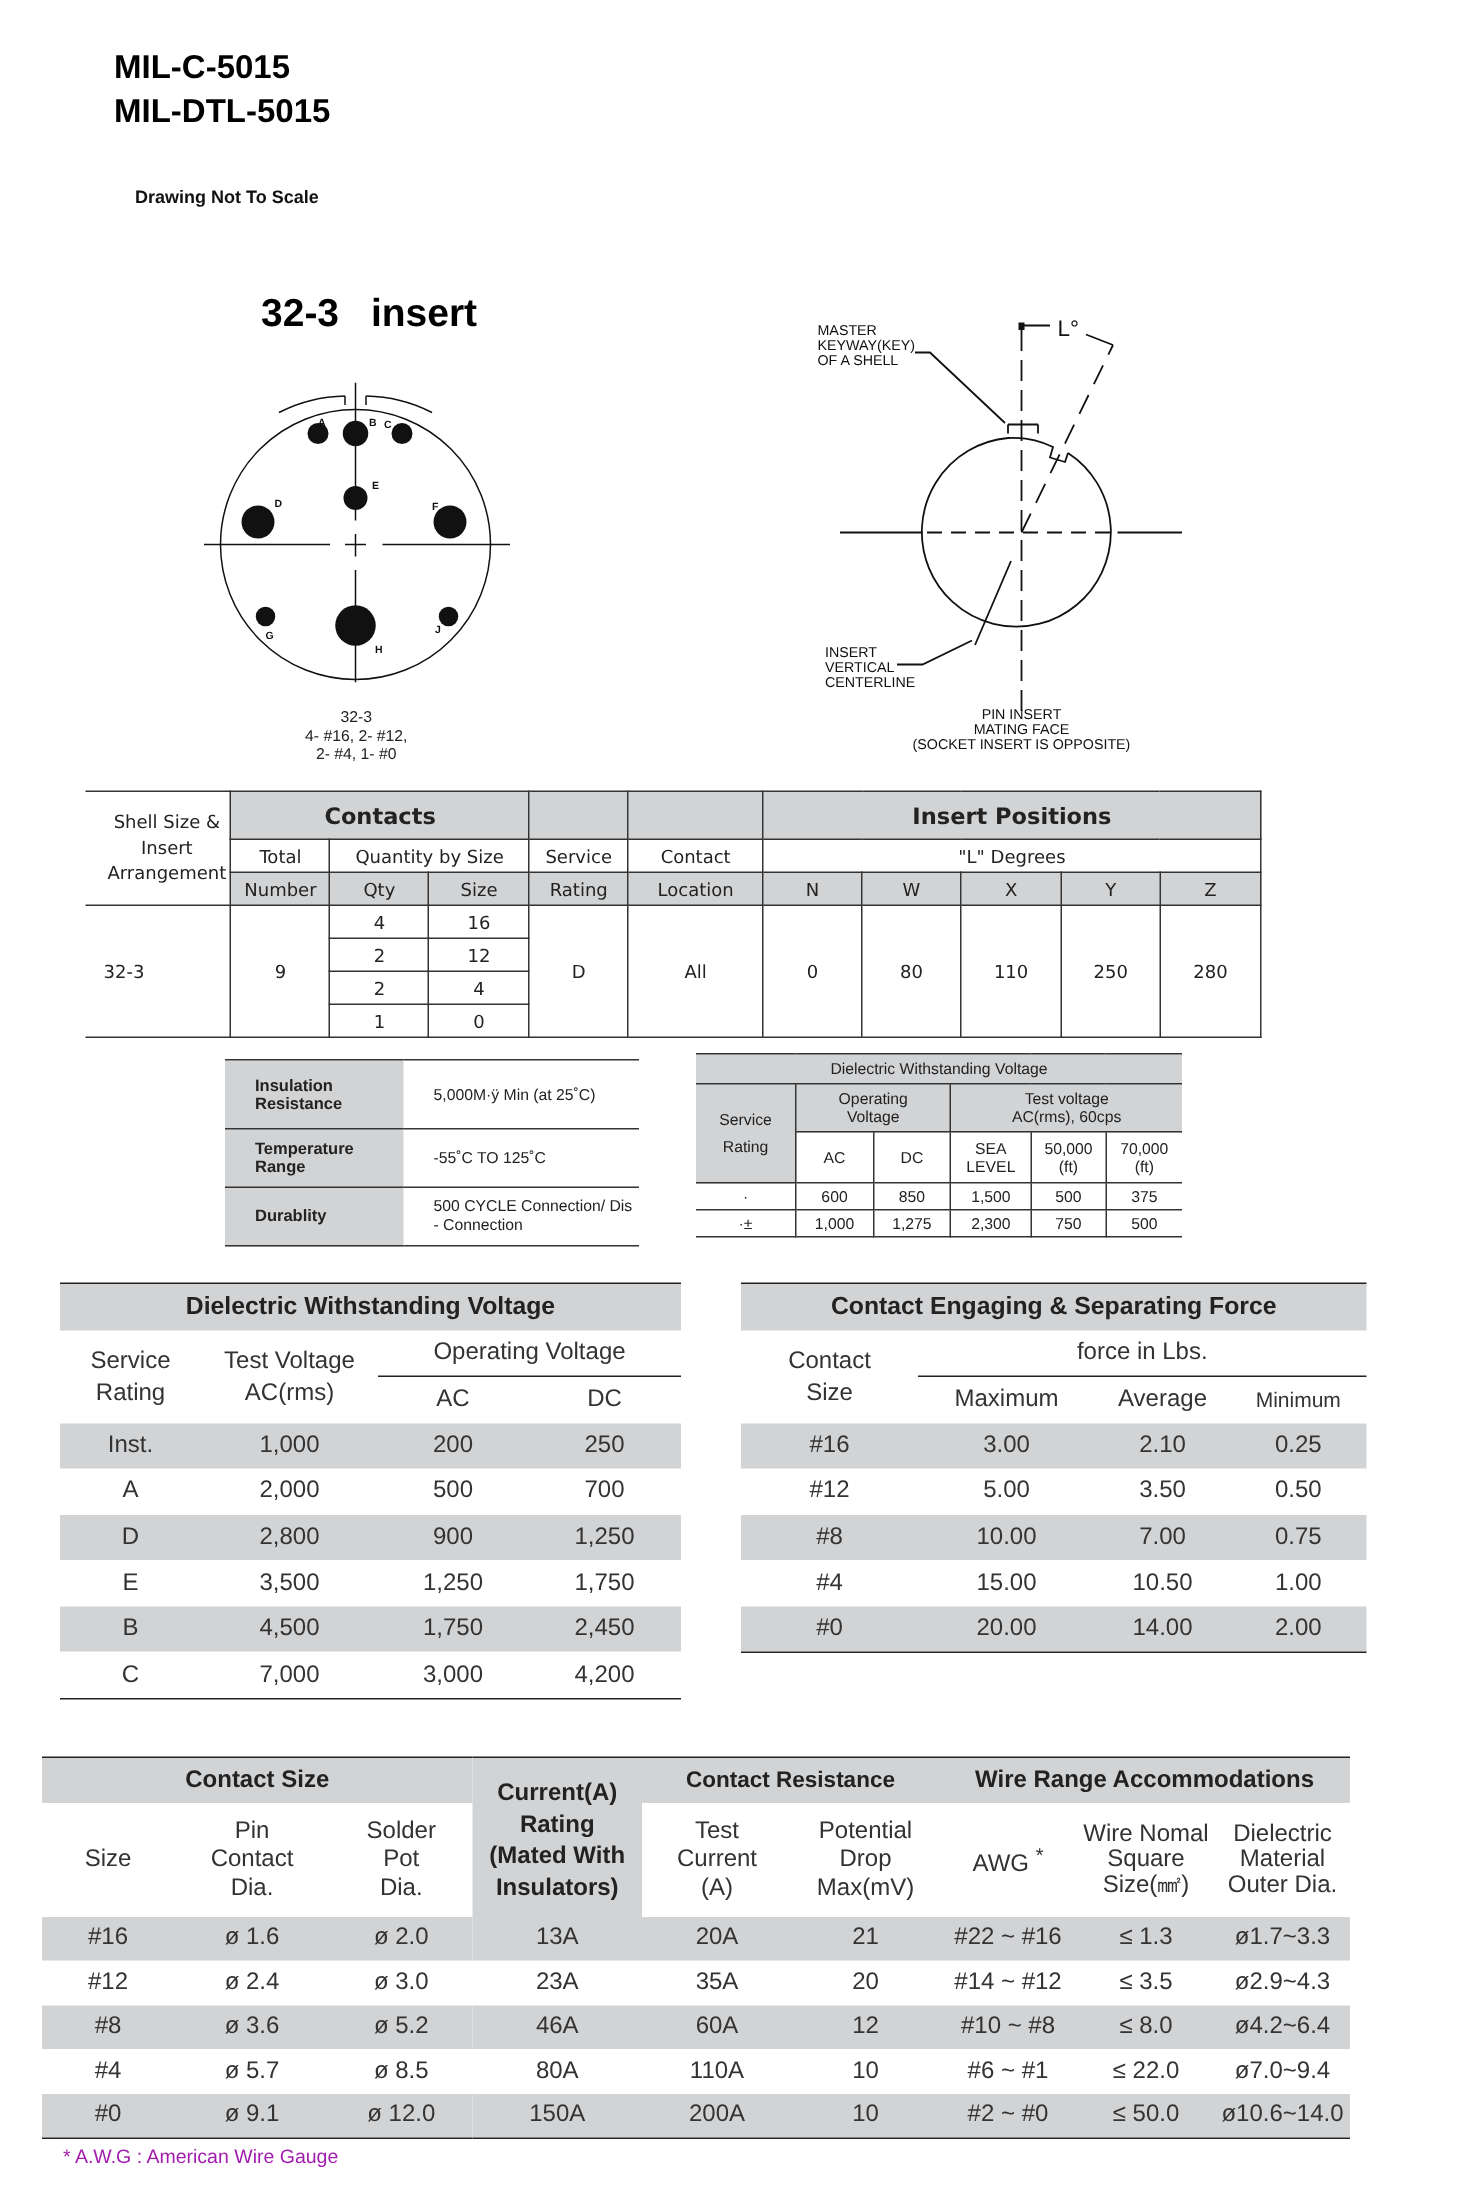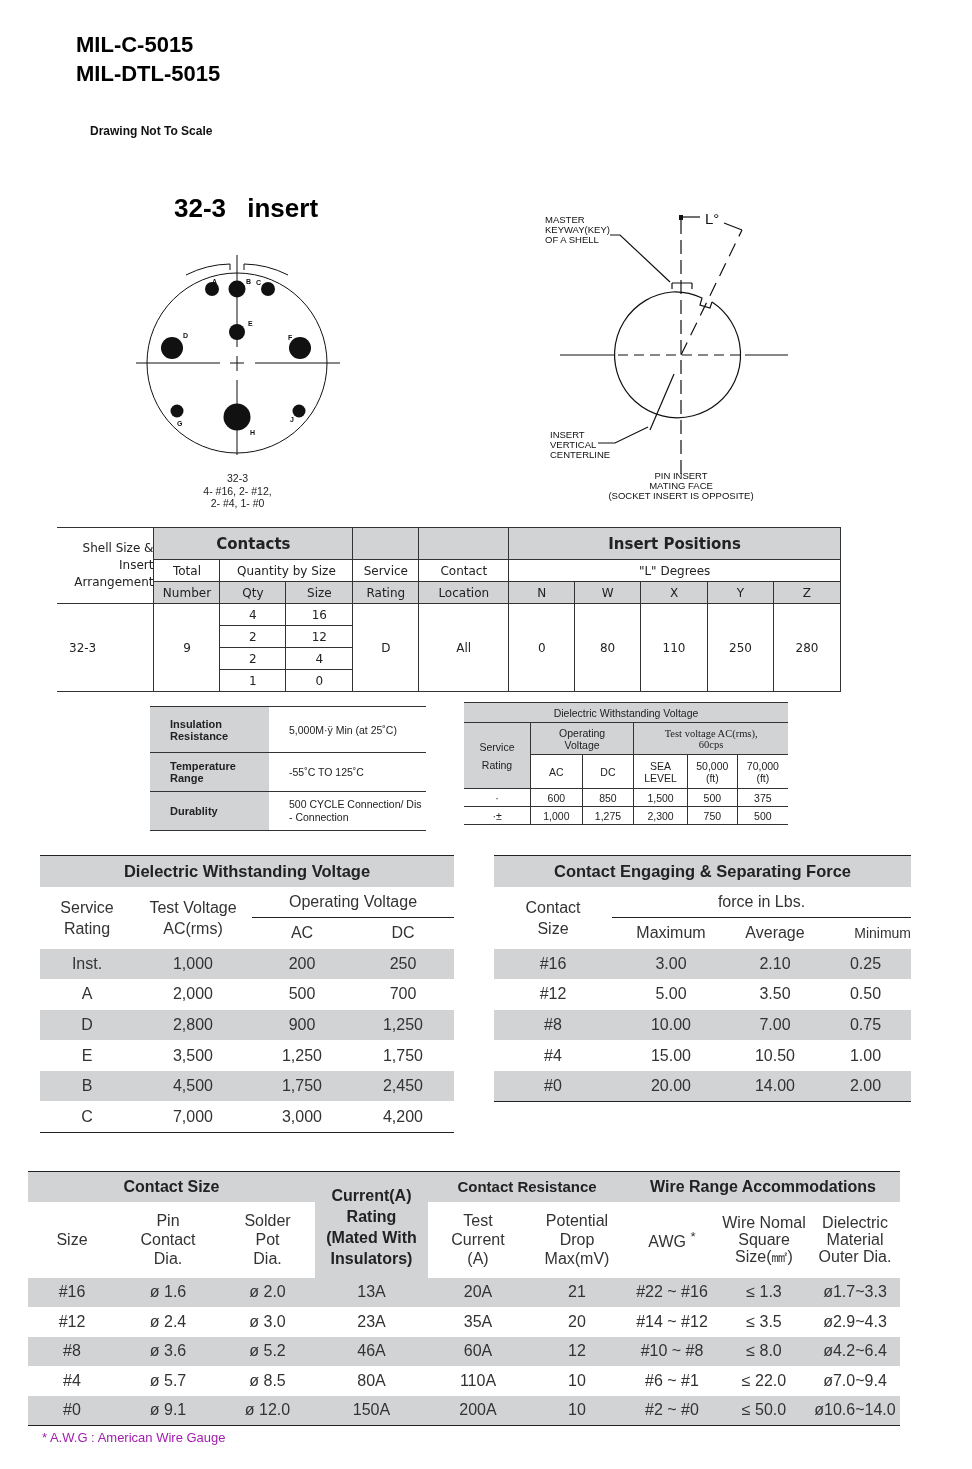--- a/index.html
+++ b/index.html
@@ -140,21 +140,21 @@
       <col style="width:66px">
       <col style="width:90px">
       <col style="width:66px">
       <col style="width:66px">
       <col style="width:67px">
       <col style="width:66px">
       <col style="width:67px">
   </colgroup>
   <tbody>
       <tr style="height:32px;">
-    <td rowspan="3" style="text-align:right;padding-left:12px;line-height:17px;border-left:none;border-bottom:1px solid #333;">Shell Size &amp; Insert Arrangement</td>
+    <td rowspan="3" style="text-align:center;padding-left:12px;line-height:17px;border-left:none;border-bottom:1px solid #333;">Shell Size &amp; Insert Arrangement</td>
     <td colspan="3" class="g hb">Contacts</td>
     <td class="g"></td>
     <td class="g"></td>
     <td colspan="5" class="g hb">Insert Positions</td>
   </tr>
   <tr>
     <td>Total</td>
     <td colspan="2">Quantity by Size</td>
     <td>Service</td>
     <td>Contact</td>
@@ -230,21 +230,21 @@
       <col style="width:50px">
       <col style="width:51px">
     </colgroup>
   <tbody>
       <tr>
         <td colspan="6" class="g nl nr" style="height:20px;">Dielectric Withstanding Voltage</td>
       </tr>
   <tr style="height:32px;">
     <td rowspan="2" class="g nl" style="padding:0 10px;line-height:18px;">Service Rating</td>
     <td colspan="2" class="g" style="padding:0 18px;">Operating Voltage</td>
-    <td colspan="3" class="g nr" style="padding:0 30px;font-family:Liberation Serif, serif;">Test voltage AC(rms), 60cps</td>
+    <td colspan="3" class="g nr" style="padding:0 30px;">Test voltage AC(rms), 60cps</td>
   </tr>
   <tr style="height:34px;">
     <td>AC</td>
     <td>DC</td>
     <td style="padding:0 10px;">SEA LEVEL</td>
     <td style="padding:0 6px;">50,000 (ft)</td>
     <td class="nr" style="padding:0 6px;">70,000 (ft)</td>
   </tr>
   <tr>
     <td class="nl">·</td>
@@ -344,21 +344,21 @@
   <tr style="height:31px;">
     <td rowspan="2" style="line-height:21px;">
           <div>Contact</div>
           <div>Size</div>
         </td>
     <td colspan="3" style="border-bottom:1px solid #222;">force in Lbs.</td>
   </tr>
   <tr style="height:31px;">
     <td>Maximum</td>
     <td>Average</td>
-    <td style="font-size:14px;text-align:right;">Minimum</td>
+    <td style="font-size:14px;">Minimum</td>
   </tr>
   <tr class="g">
         <td>#16</td>
         <td>3.00</td>
         <td>2.10</td>
         <td>0.25</td>
       </tr>
   <tr>
         <td>#12</td>
         <td>5.00</td>

